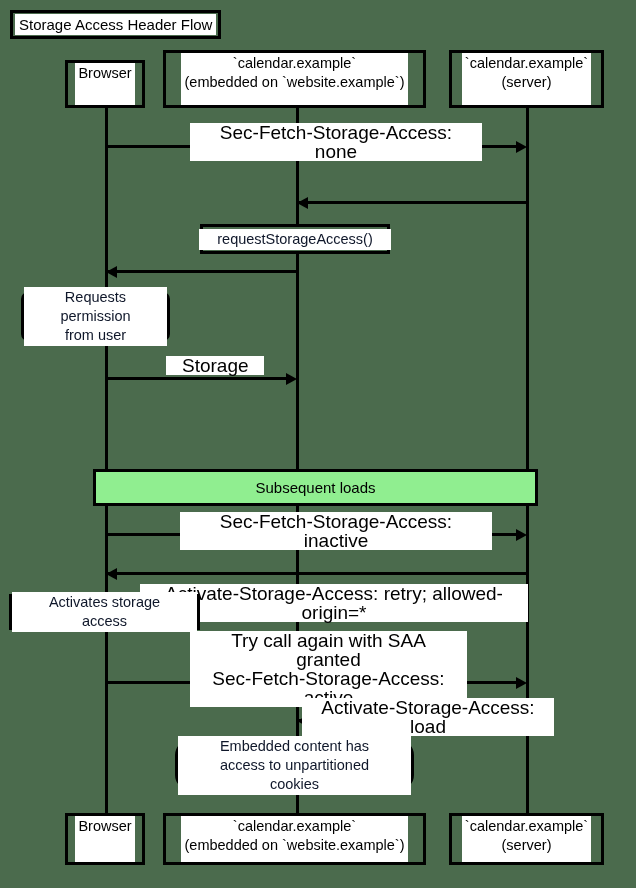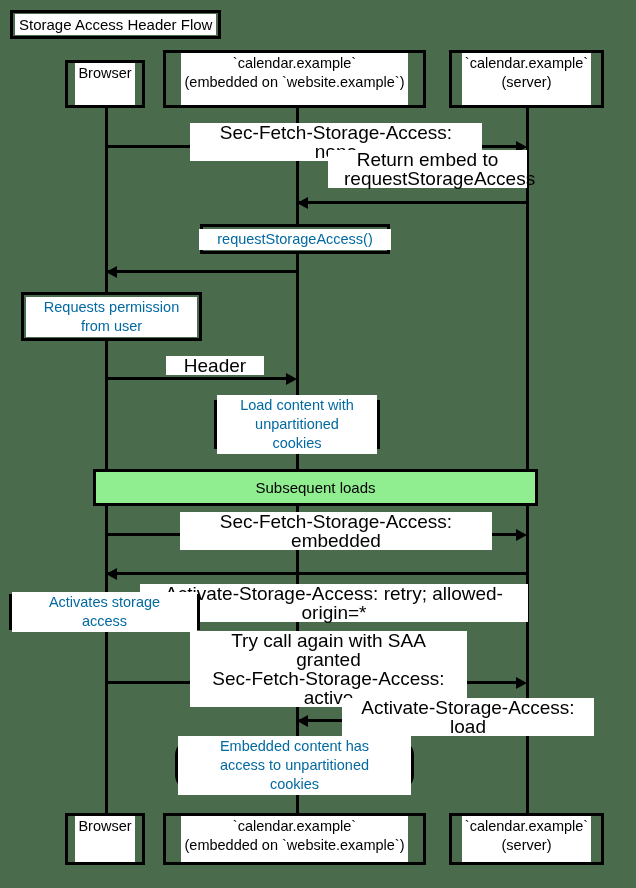--- a/index.html
+++ b/index.html
@@ -100,21 +100,21 @@
     border: 3px solid #000;
     background: #4b6b4d;
     box-sizing: border-box;
     display: flex;
     align-items: center;
     justify-content: center;
     z-index: 5;
   }
   .note .ntext {
     background: #ffffff;
-    color: #0369a1;
+    color: #0f172a;
     font-size: 14.5px;
     line-height: 19px;
     text-align: center;
     padding: 1px 18px;
     white-space: pre-line;
   }
   
   .section-bar {
     position: absolute;
     border: 3px solid #000;
@@ -154,68 +154,62 @@
   </div>
   <div class="participant" style="left:449px; top:50px; width:155px; height:58px;">
     <span class="plabel">`calendar.example`
 (server)</span>
   </div>
 
   <div class="msg-label" style="left:190px; top:123px; width:260px;">Sec-Fetch-Storage-Access: none</div>
   <div class="msg-line" style="left:106px; top:145px; width:415px;"></div>
   <div class="arrow-head arrow-right" style="left:516px; top:140.5px;"></div>
 
-  <div class="msg-label" style="left:328px; top:150px; width:167px;">Return embed to
-requestStorageAccess</div>
   <div class="msg-line" style="left:297px; top:201px; width:231px;"></div>
   <div class="arrow-head arrow-left" style="left:297px; top:196.5px;"></div>
 
   <div class="note" style="left:200px; top:224px; width:190px; height:30px;">
     <span class="ntext">requestStorageAccess()</span>
   </div>
 
   <div class="msg-line" style="left:106px; top:270px; width:191px;"></div>
   <div class="arrow-head arrow-left" style="left:106px; top:265.5px;"></div>
 
-  <div class="note" style="left:21px; top:292px; width:181px; height:49px;">
+  <div class="note" style="left:21px; top:292px; width:149px; height:49px;border-radius:7px;">
     <span class="ntext">Requests permission
 from user</span>
   </div>
 
-  <div class="msg-label" style="left:166px; top:356px; width:66px;">Header</div>
+  <div class="msg-label" style="left:166px; top:356px; width:66px;">Storage</div>
   <div class="msg-line" style="left:106px; top:377px; width:185px;"></div>
   <div class="arrow-head arrow-right" style="left:286px; top:372.5px;"></div>
 
-  <div class="note" style="left:214px; top:400px; width:166px; height:49px;">
-    <span class="ntext">Load content with
-unpartitioned cookies</span>
-  </div>
 
   <div class="section-bar" style="left:93px; top:469px; width:445px; height:37px; background:#90ee90;">
     <span class="stext">Subsequent loads</span>
   </div>
 
-  <div class="msg-label" style="left:180px; top:512px; width:280px;">Sec-Fetch-Storage-Access: embedded</div>
+  <div class="msg-label" style="left:180px; top:512px; width:280px;">Sec-Fetch-Storage-Access: inactive</div>
   <div class="msg-line" style="left:106px; top:533px; width:415px;"></div>
   <div class="arrow-head arrow-right" style="left:516px; top:528.5px;"></div>
 
   <div class="msg-label" style="left:140px; top:551px; width:356px;margin-top:33px;">Activate-Storage-Access: retry; allowed-origin=*</div>
   <div class="msg-line" style="left:106px; top:572px; width:422px;"></div>
   <div class="arrow-head arrow-left" style="left:106px; top:567.5px;"></div>
 
   <div class="note" style="left:9px; top:594px; width:191px; height:36px;">
     <span class="ntext">Activates storage access</span>
   </div>
 
   <div class="msg-label" style="left:190px; top:631px; width:245px;">Try call again with SAA granted
 Sec-Fetch-Storage-Access: active</div>
   <div class="msg-line" style="left:106px; top:681px; width:415px;"></div>
   <div class="arrow-head arrow-right" style="left:516px; top:676.5px;"></div>
 
-  <div class="msg-label" style="left:302px; top:698px; width:220px;margin-left:40px;">Activate-Storage-Access: load</div>
+  <div class="msg-label" style="left:302px; top:698px; width:220px;">Activate-Storage-Access: load</div>
   <div class="msg-line" style="left:297px; top:719px; width:231px;"></div>
   <div class="arrow-head arrow-left" style="left:297px; top:714.5px;"></div>
 
   <div class="note" style="left:175px; top:740px; width:239px; height:50px;border-radius:15px;">
     <span class="ntext">Embedded content has
 access to unpartitioned cookies</span>
   </div>
 
   <div class="participant" style="left:65px; top:813px; width:80px; height:52px;">
     <span class="plabel">Browser</span>

